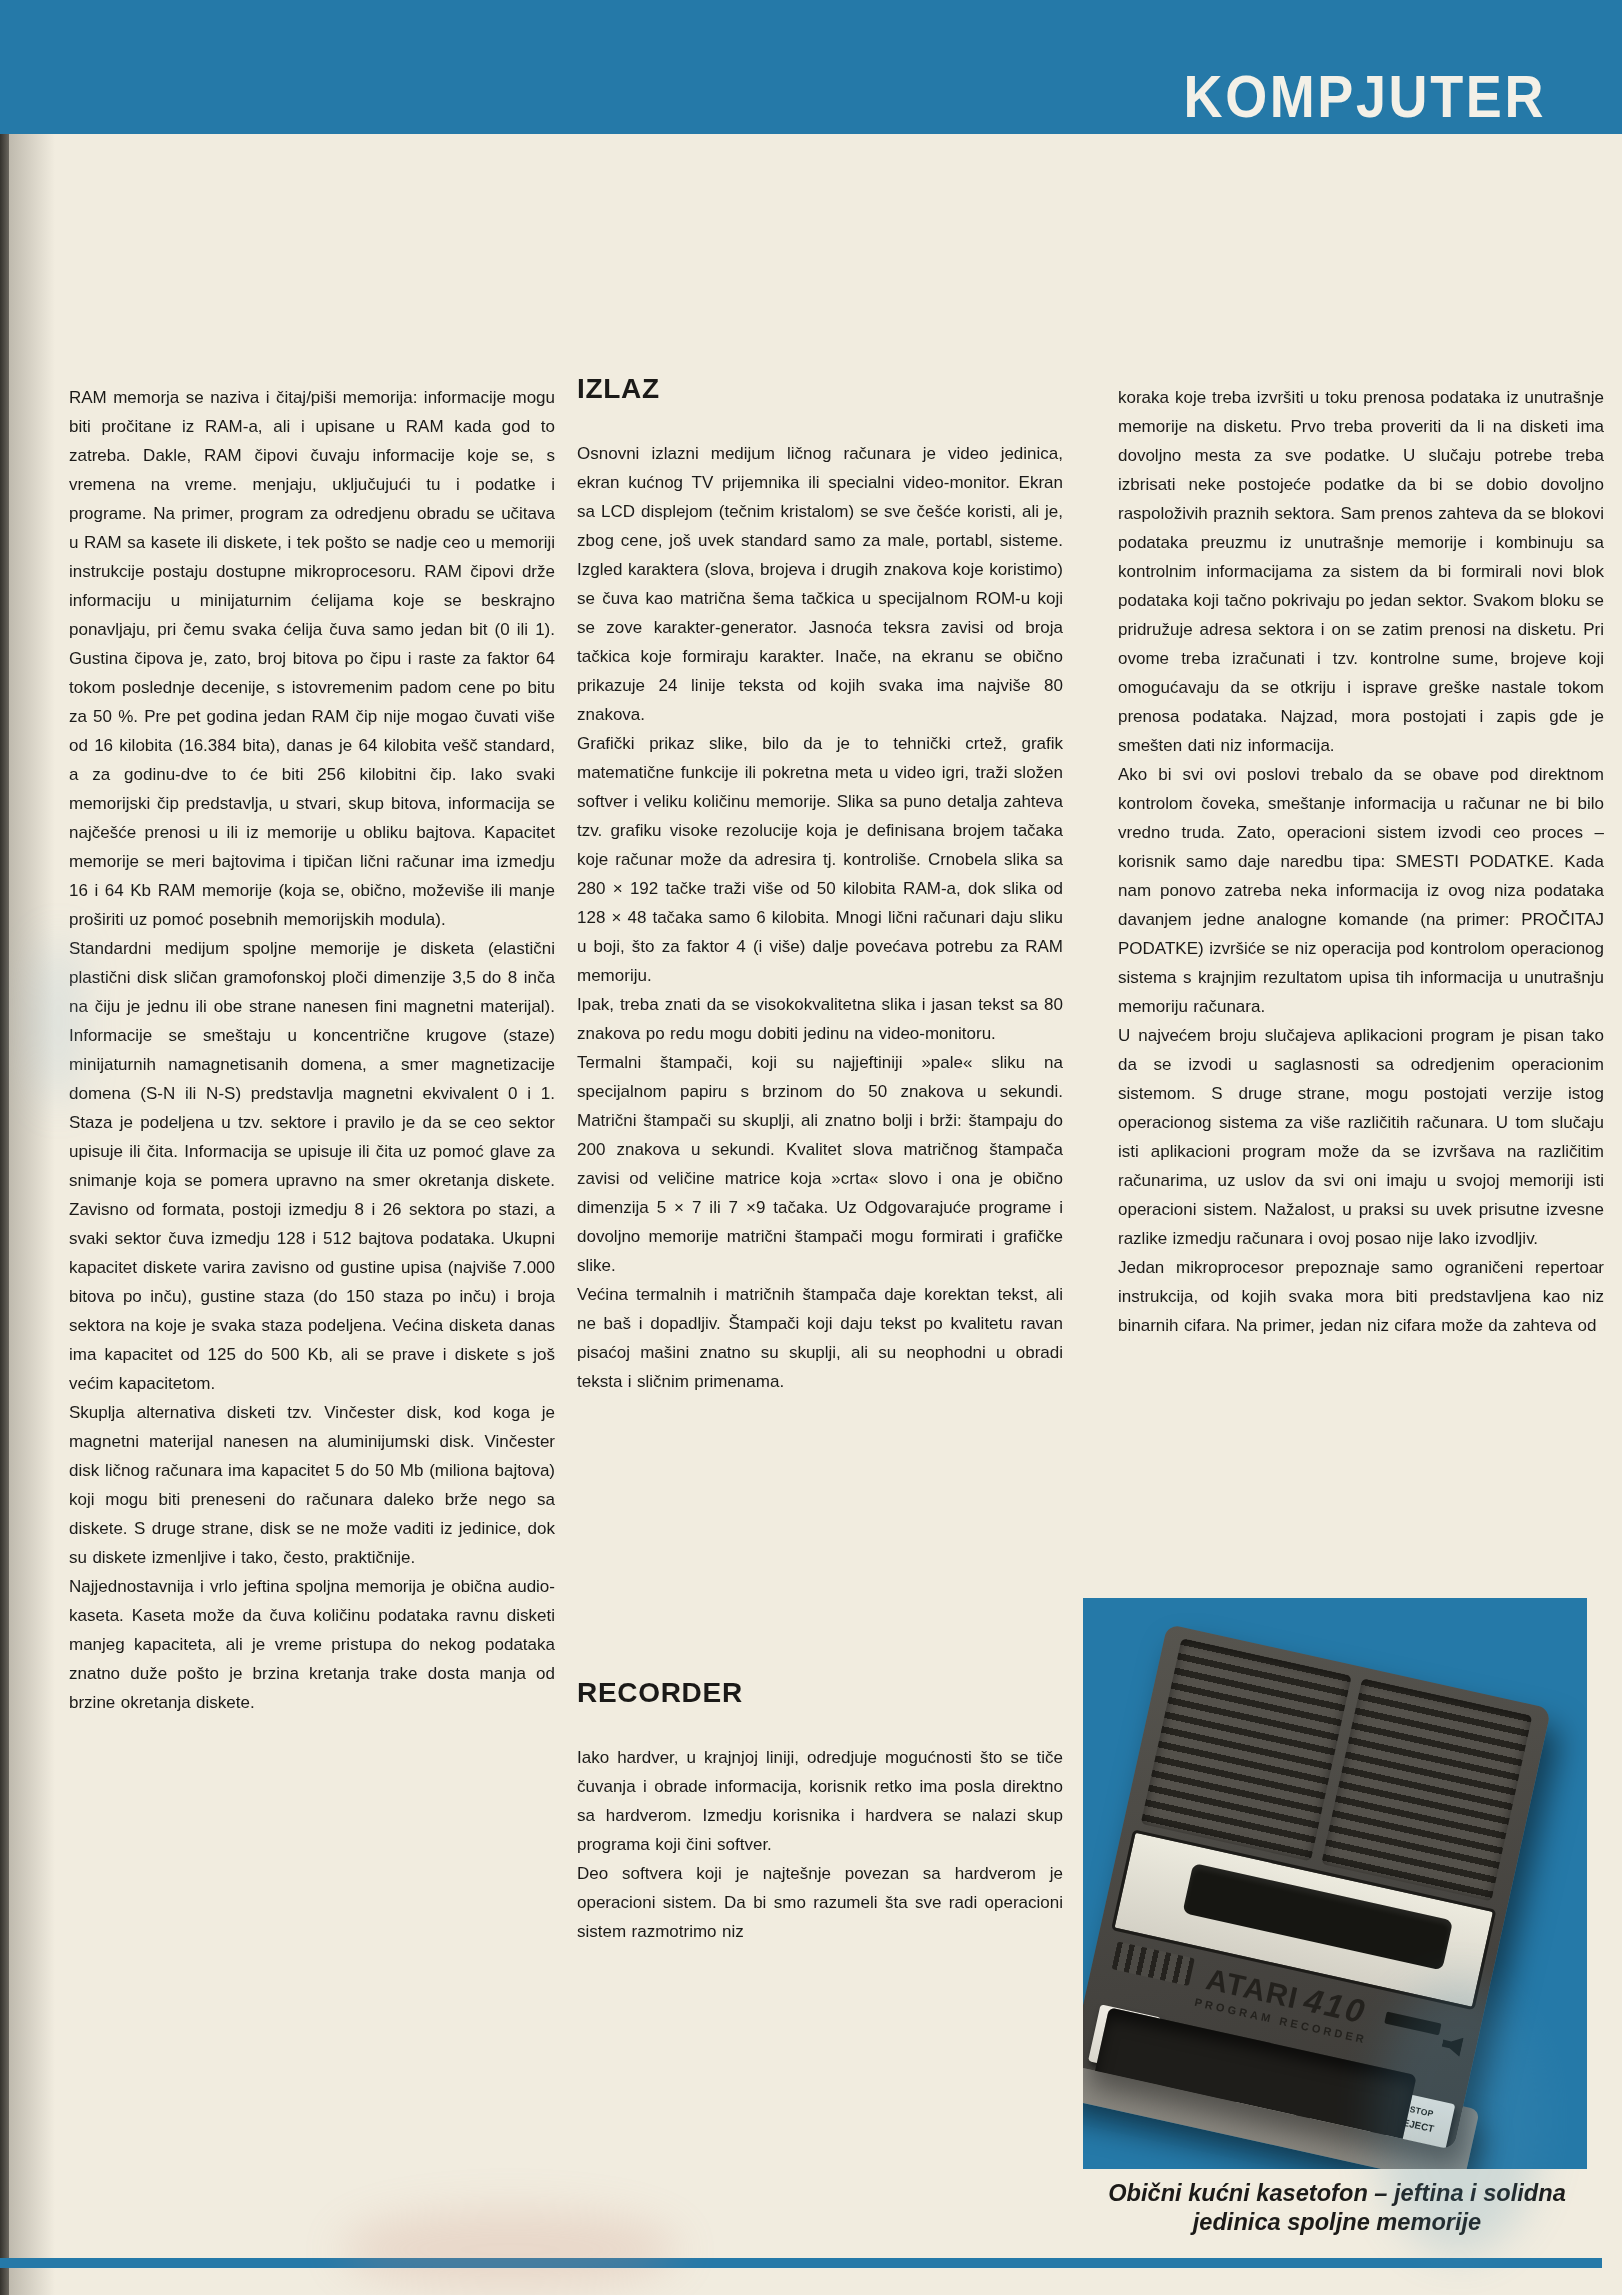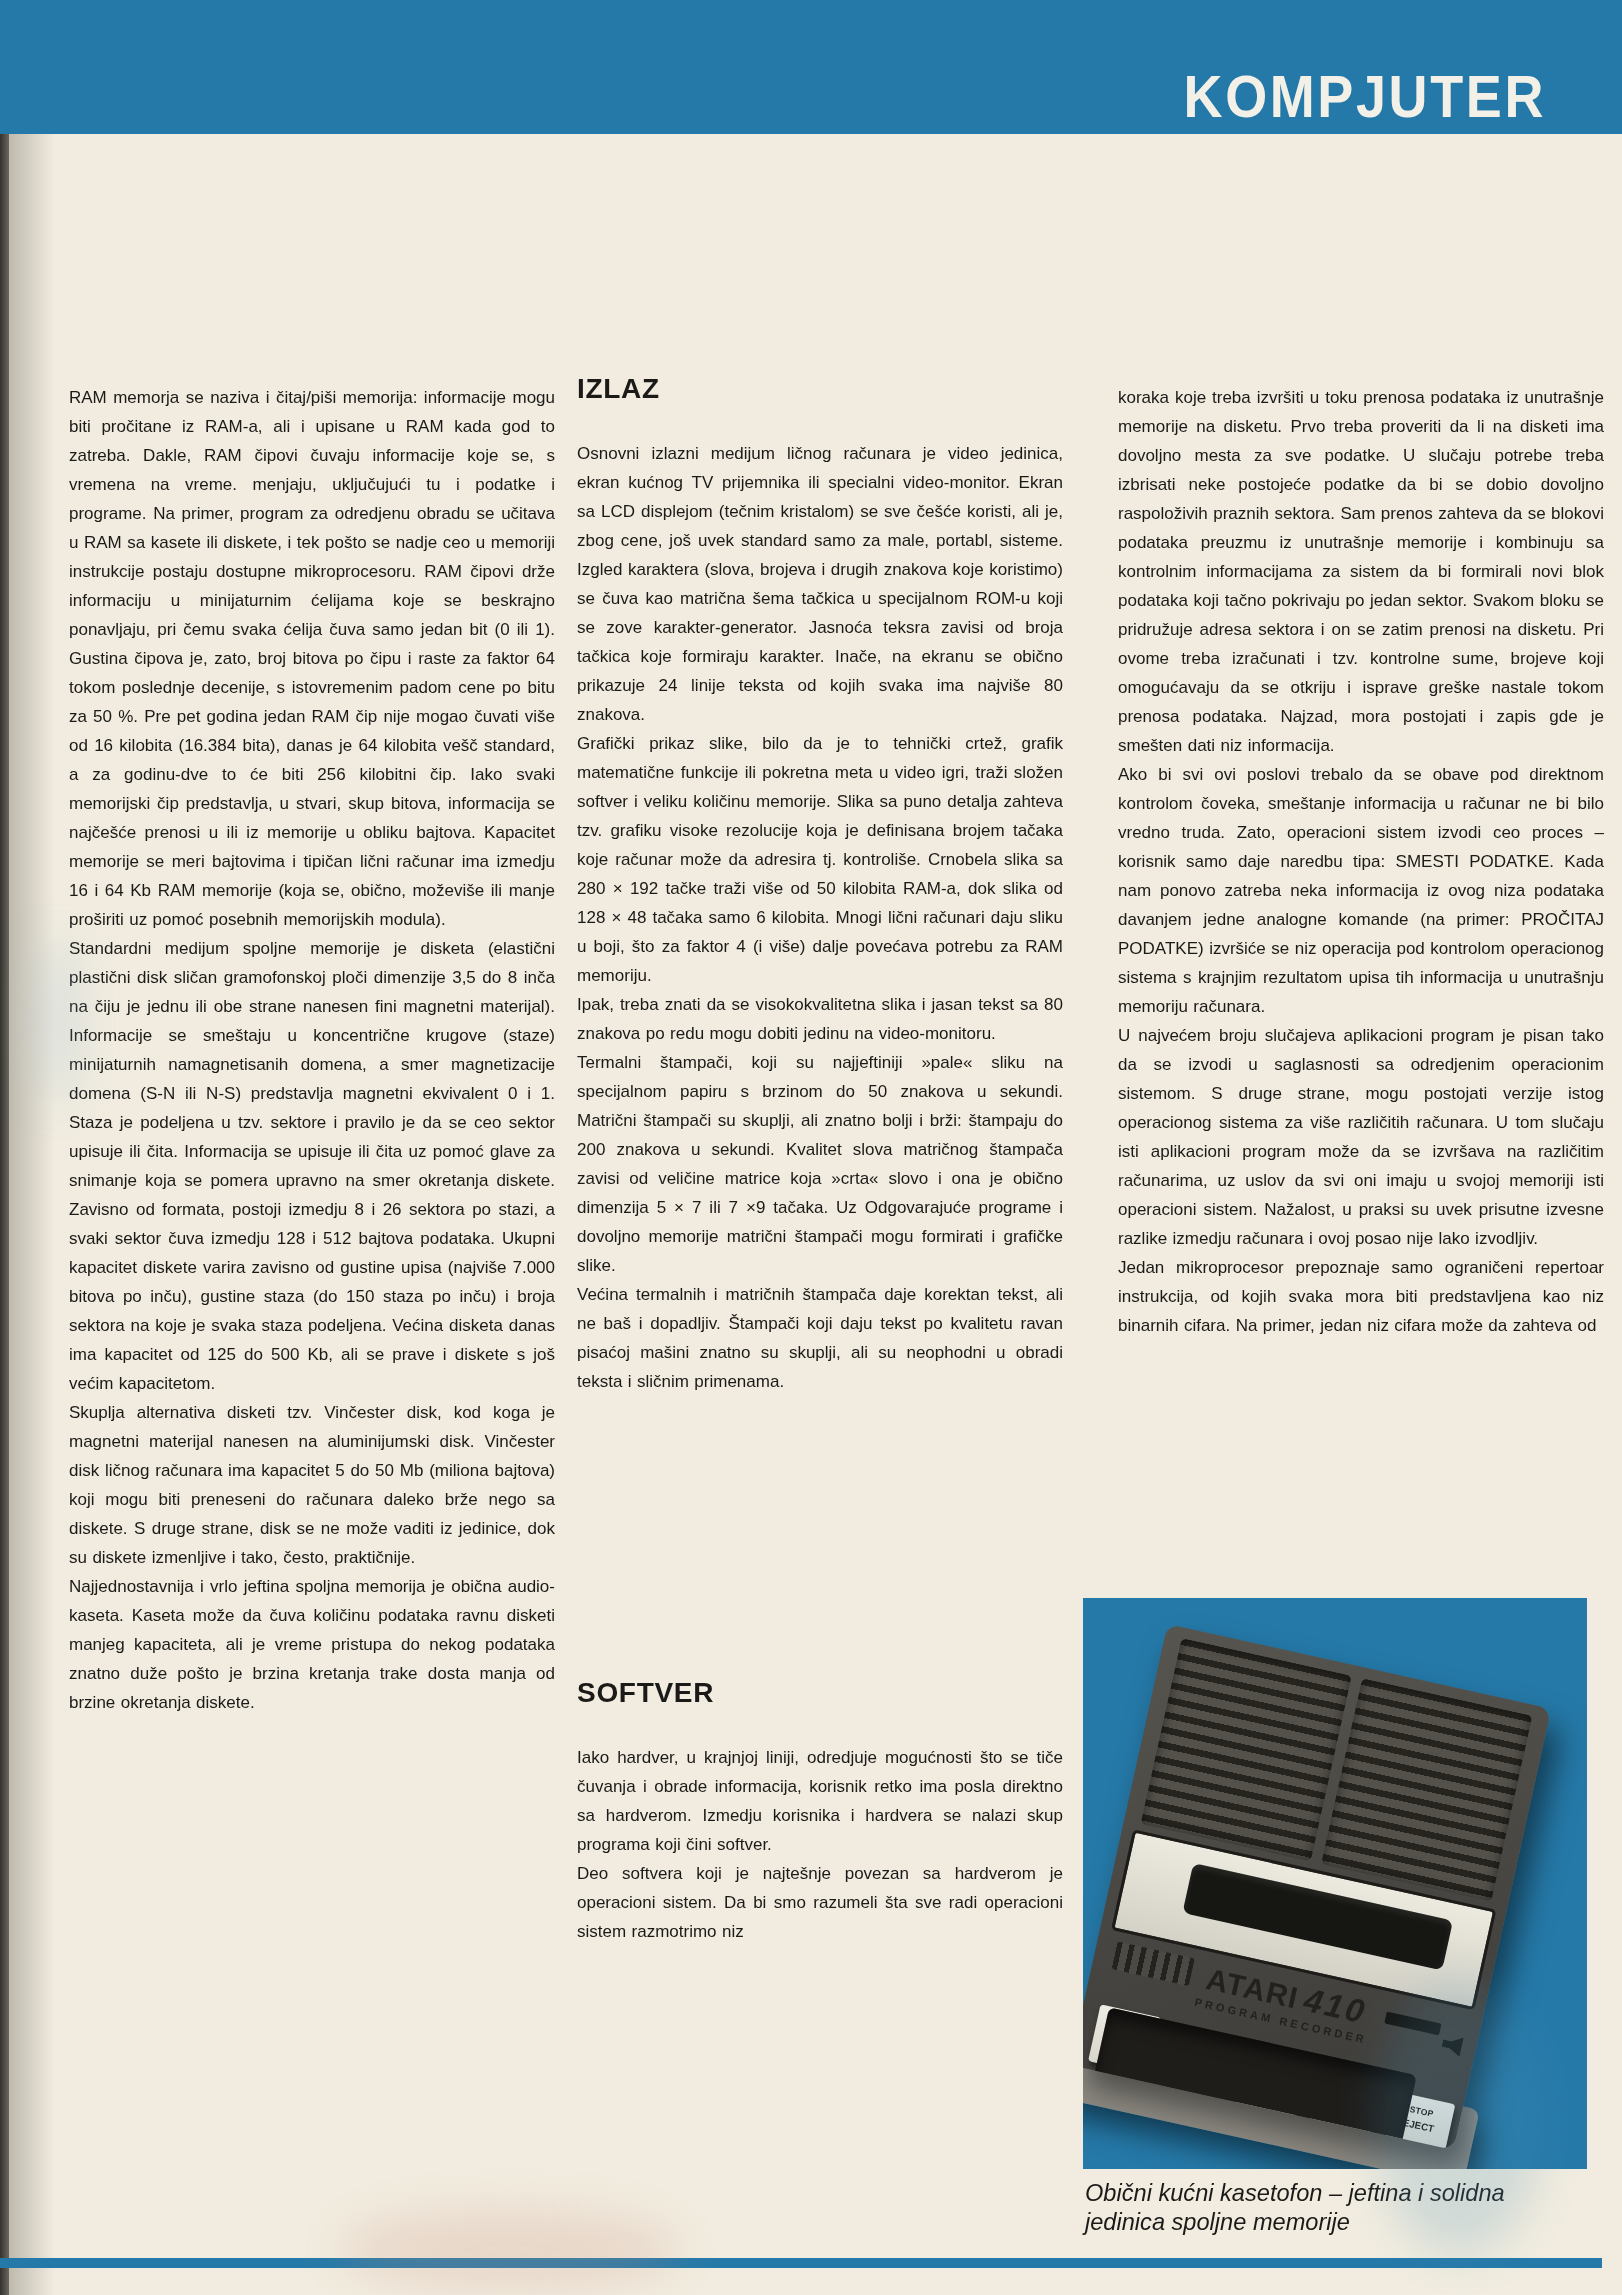--- a/index.html
+++ b/index.html
@@ -107,21 +107,21 @@
   .key:nth-child(3){margin-top:10.5px;}
   .key:nth-child(4){margin-top:15.7px;}
   .key:nth-child(5){margin-top:21px;}
   .well{
     position:absolute;left:26px;right:52px;bottom:-19.6px;height:85px;
     background:#1e1d1a;border-radius:6.5px 6.5px 0 0;box-shadow:inset 0 9.2px 14.4px rgba(0,0,0,.6);
   }
   
   .caption{
     position:absolute;left:1085px;top:2179px;width:504px;
-    font-size:23.6px;line-height:29.4px;font-weight:400;font-style:italic;text-align:left;
+    font-size:23.6px;line-height:29.4px;font-weight:700;font-style:italic;text-align:center;
   }
 </style>
 </head>
 <body>
 
 <div class="page">
 
   <div class="top-band">
     <div class="logo">KOMPJUTER</div>
   </div>
@@ -137,21 +137,21 @@
   </div>
 
   <div class="col" id="col-mid">
     <h2 class="heading">IZLAZ</h2>
     <p>Osnovni izlazni medijum ličnog računara je video jedinica, ekran kućnog TV prijemnika ili specialni video-monitor. Ekran sa LCD displejom (tečnim kristalom) se sve češće koristi, ali je, zbog cene, još uvek standard samo za male, portabl, sisteme. Izgled karaktera (slova, brojeva i drugih znakova koje koristimo) se čuva kao matrična šema tačkica u specijalnom ROM-u koji se zove karakter-generator. Jasnoća teksra zavisi od broja tačkica koje formiraju karakter. Inače, na ekranu se obično prikazuje 24 linije teksta od kojih svaka ima najviše 80 znakova.</p>
     <p>Grafički prikaz slike, bilo da je to tehnički crtež, grafik matematične funkcije ili pokretna meta u video igri, traži složen softver i veliku količinu memorije. Slika sa puno detalja zahteva tzv. grafiku visoke rezolucije koja je definisana brojem tačaka koje računar može da adresira tj. kontroliše. Crnobela slika sa 280 × 192 tačke traži više od 50 kilobita RAM-a, dok slika od 128 × 48 tačaka samo 6 kilobita. Mnogi lični računari daju sliku u boji, što za faktor 4 (i više) dalje povećava potrebu za RAM memoriju.</p>
     <p>Ipak, treba znati da se visokokvalitetna slika i jasan tekst sa 80 znakova po redu mogu dobiti jedinu na video-monitoru.</p>
     <p>Termalni štampači, koji su najjeftiniji »pale« sliku na specijalnom papiru s brzinom do 50 znakova u sekundi. Matrični štampači su skuplji, ali znatno bolji i brži: štampaju do 200 znakova u sekundi. Kvalitet slova matričnog štampača zavisi od veličine matrice koja »crta« slovo i ona je obično dimenzija 5 × 7 ili 7 ×9 tačaka. Uz Odgovarajuće programe i dovoljno memorije matrični štampači mogu formirati i grafičke slike.</p>
     <p>Većina termalnih i matričnih štampača daje korektan tekst, ali ne baš i dopadljiv. Štampači koji daju tekst po kvalitetu ravan pisaćoj mašini znatno su skuplji, ali su neophodni u obradi teksta i sličnim primenama.</p>
     <div class="spacer"></div>
-    <h2 class="heading">SOFTVER</h2>
+    <h2 class="heading">RECORDER</h2>
     <p>Iako hardver, u krajnjoj liniji, odredjuje mogućnosti što se tiče čuvanja i obrade informacija, korisnik retko ima posla direktno sa hardverom. Izmedju korisnika i hardvera se nalazi skup programa koji čini softver.</p>
     <p>Deo softvera koji je najtešnje povezan sa hardverom je operacioni sistem. Da bi smo razumeli šta sve radi operacioni sistem razmotrimo niz</p>
   </div>
 
   <div class="col" id="col-right">
     <p>koraka koje treba izvršiti u toku prenosa podataka iz unutrašnje memorije na disketu. Prvo treba proveriti da li na disketi ima dovoljno mesta za sve podatke. U slučaju potrebe treba izbrisati neke postojeće podatke da bi se dobio dovoljno raspoloživih praznih sektora. Sam prenos zahteva da se blokovi podataka preuzmu iz unutrašnje memorije i kombinuju sa kontrolnim informacijama za sistem da bi formirali novi blok podataka koji tačno pokrivaju po jedan sektor. Svakom bloku se pridružuje adresa sektora i on se zatim prenosi na disketu. Pri ovome treba izračunati i tzv. kontrolne sume, brojeve koji omogućavaju da se otkriju i isprave greške nastale tokom prenosa podataka. Najzad, mora postojati i zapis gde je smešten dati niz informacija.</p>
     <p>Ako bi svi ovi poslovi trebalo da se obave pod direktnom kontrolom čoveka, smeštanje informacija u računar ne bi bilo vredno truda. Zato, operacioni sistem izvodi ceo proces – korisnik samo daje naredbu tipa: SMESTI PODATKE. Kada nam ponovo zatreba neka informacija iz ovog niza podataka davanjem jedne analogne komande (na primer: PROČITAJ PODATKE) izvršiće se niz operacija pod kontrolom operacionog sistema s krajnjim rezultatom upisa tih informacija u unutrašnju memoriju računara.</p>
     <p>U najvećem broju slučajeva aplikacioni program je pisan tako da se izvodi u saglasnosti sa odredjenim operacionim sistemom. S druge strane, mogu postojati verzije istog operacionog sistema za više različitih računara. U tom slučaju isti aplikacioni program može da se izvršava na različitim računarima, uz uslov da svi oni imaju u svojoj memoriji isti operacioni sistem. Nažalost, u praksi su uvek prisutne izvesne razlike izmedju računara i ovoj posao nije lako izvodljiv.</p>
     <p>Jedan mikroprocesor prepoznaje samo ograničeni repertoar instrukcija, od kojih svaka mora biti predstavljena kao niz binarnih cifara. Na primer, jedan niz cifara može da zahteva od</p>
   </div>

